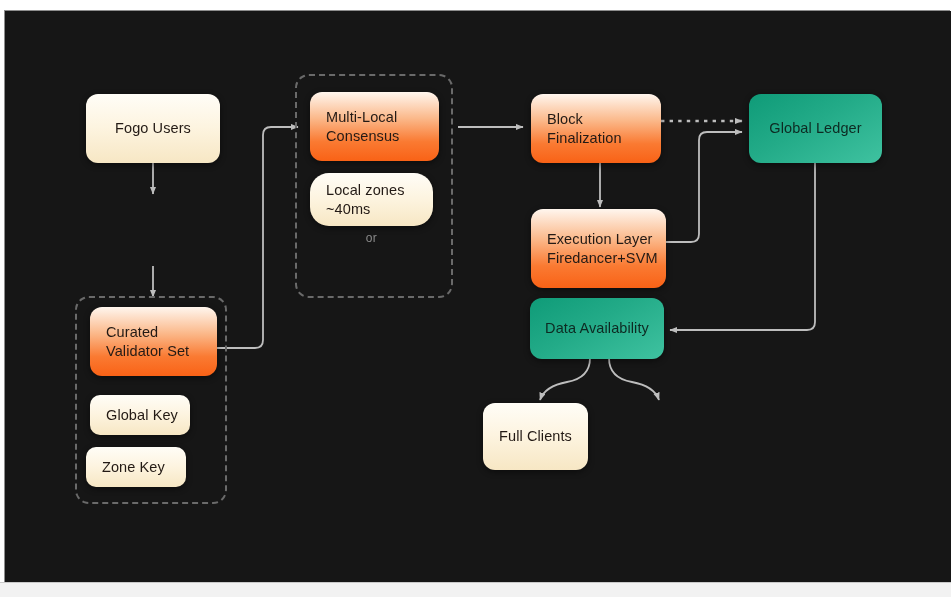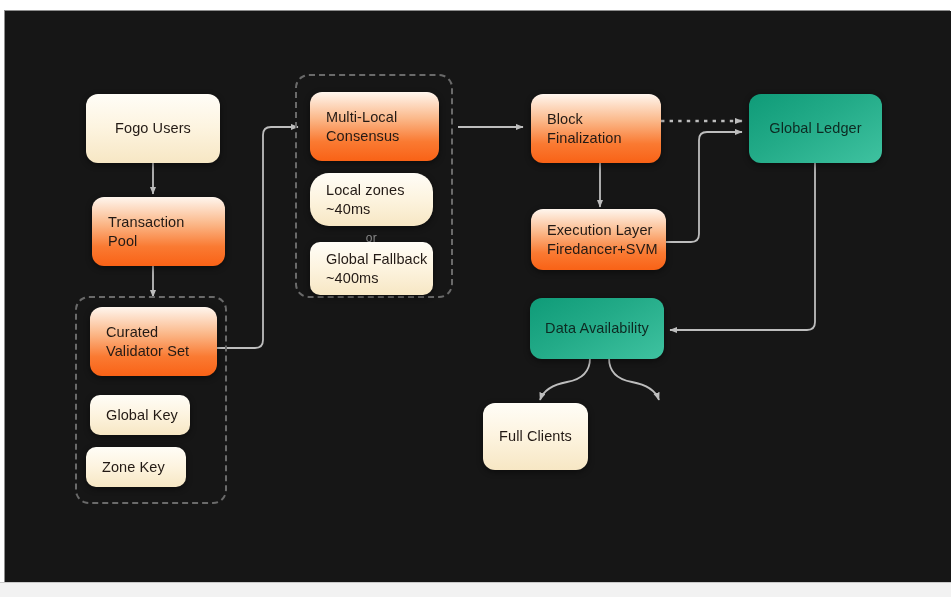--- a/index.html
+++ b/index.html
@@ -155,24 +155,20 @@
     </svg>
 
     <div class="group" style="left:70px; top:285px; width:152px; height:208px;"></div>
 
     <div class="group" style="left:290px; top:63px; width:158px; height:224px;"></div>
 
     <div class="node cream pad-center" style="left:81px; top:83px; width:134px; height:69px;">
       <span class="line">Fogo Users</span>
     </div>
 
-    <div class="node orange pad-left" style="left:87px; top:186px; width:133px; height:69px;">
-      <span class="line">Transaction</span>
-      <span class="line">Pool</span>
-    </div>
 
     <div class="node orange pad-left" style="left:85px; top:296px; width:127px; height:69px;">
       <span class="line">Curated</span>
       <span class="line">Validator Set</span>
     </div>
 
     <div class="node cream pad-left" style="left:85px; top:384px; width:100px; height:40px; border-radius:10px;">
       <span class="line">Global Key</span>
     </div>
 
@@ -185,31 +181,27 @@
       <span class="line">Consensus</span>
     </div>
 
     <div class="node cream pad-left" style="left:305px; top:162px; width:123px; height:53px; border-radius:19px;">
       <span class="line">Local zones</span>
       <span class="line">~40ms</span>
     </div>
 
     <div class="or-label" style="left:305px; top:220px; width:123px;">or</div>
 
-    <div class="node cream pad-left" style="left:305px; top:231px; width:123px; height:53px; border-radius:10px;">
-      <span class="line">Global Fallback</span>
-      <span class="line">~400ms</span>
-    </div>
 
     <div class="node orange pad-left" style="left:526px; top:83px; width:130px; height:69px;">
       <span class="line">Block</span>
       <span class="line">Finalization</span>
     </div>
 
-    <div class="node orange pad-left" style="left:526px; top:198px; width:135px; height:61px;">
+    <div class="node orange pad-left" style="left:526px; top:198px; width:135px; height:79px;">
       <span class="line">Execution Layer</span>
       <span class="line">Firedancer+SVM</span>
     </div>
 
     <div class="node green pad-center" style="left:744px; top:83px; width:133px; height:69px;">
       <span class="line">Global Ledger</span>
     </div>
 
     <div class="node green pad-center" style="left:525px; top:287px; width:134px; height:61px;">
       <span class="line">Data Availability</span>

